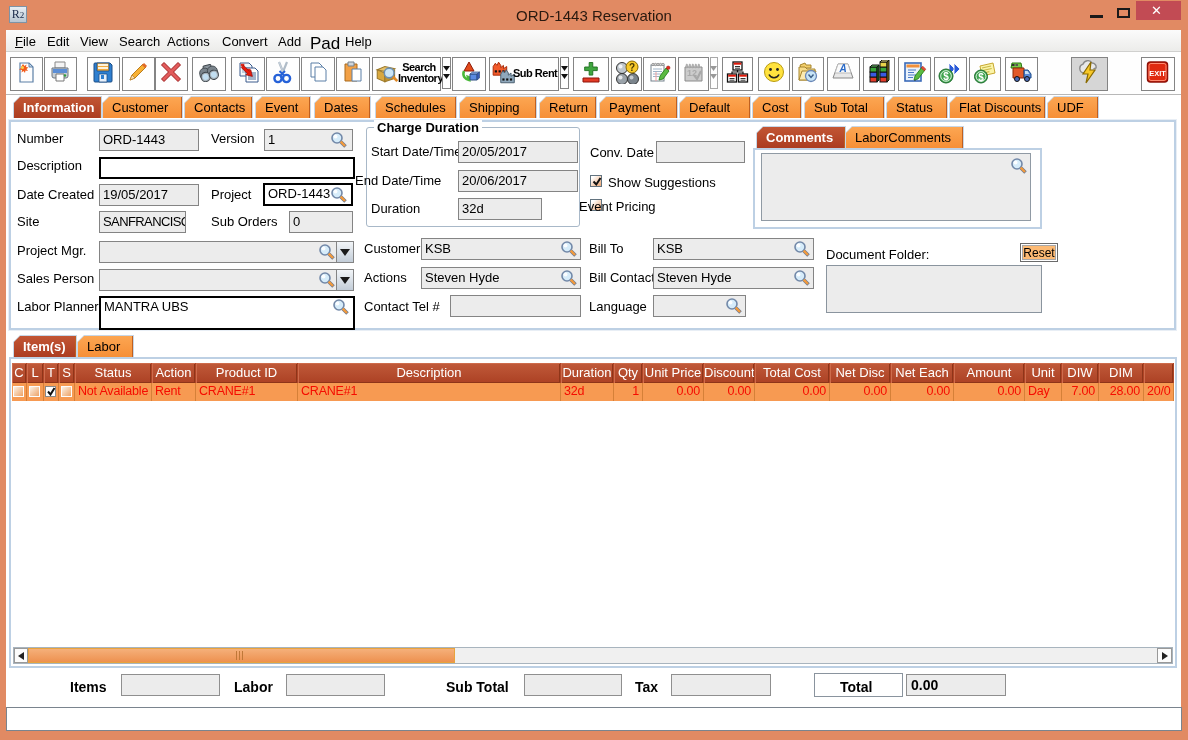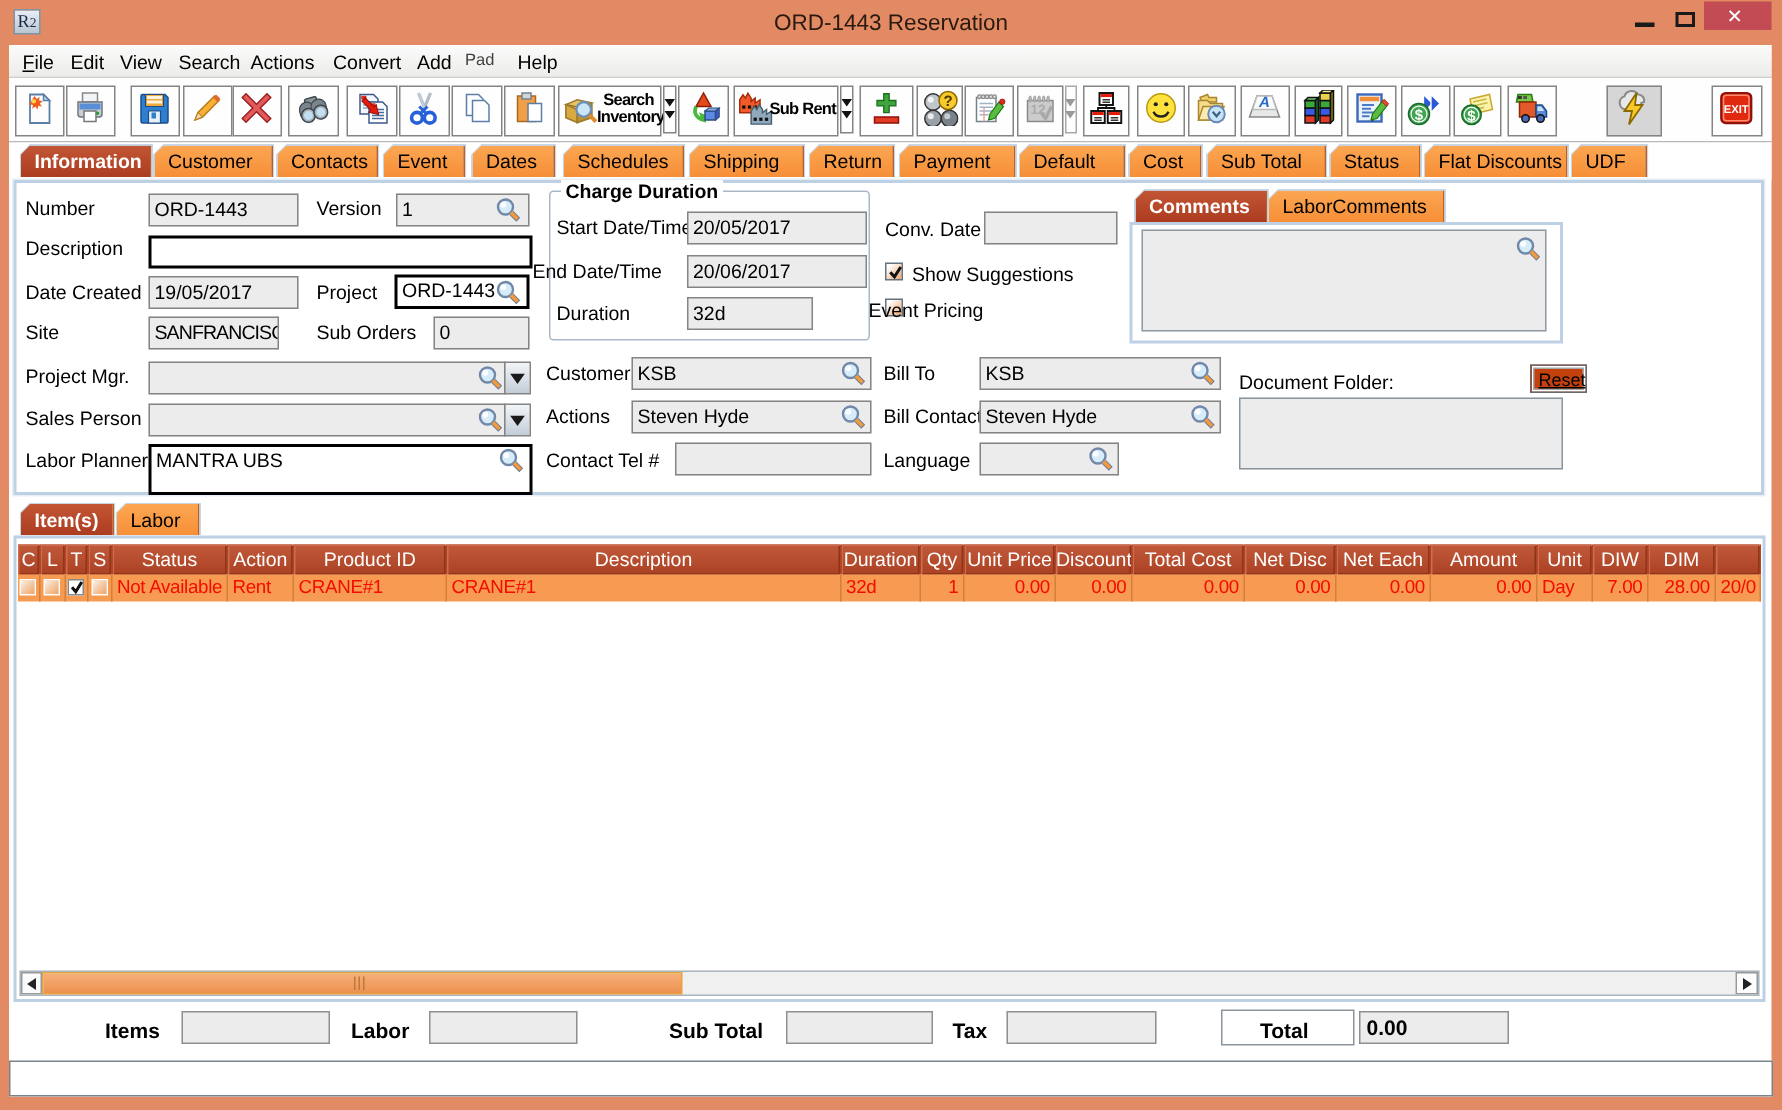--- a/index.html
+++ b/index.html
@@ -30,21 +30,21 @@
 <div class="abs" style="left:1151px;top:3px;color:#fff;font-size:13px;">✕</div>
 <div class="abs" style="left:6px;top:30px;width:1175px;height:701px;background:#FFFFFF;"></div>
 <div class="abs" style="left:6px;top:30px;width:1175px;height:22px;background:linear-gradient(#FBFBFB,#ECECEA);border-bottom:1px solid #D0D0CE;"></div>
 <div class="abs" style="left:15px;top:34px;font-size:13px;color:#000;"><span style="text-decoration:underline">F</span>ile</div>
 <div class="abs" style="left:47px;top:34px;font-size:13px;color:#000;">Edit</div>
 <div class="abs" style="left:80px;top:34px;font-size:13px;color:#000;">View</div>
 <div class="abs" style="left:119px;top:34px;font-size:13px;color:#000;">Search</div>
 <div class="abs" style="left:167px;top:34px;font-size:13px;color:#000;">Actions</div>
 <div class="abs" style="left:222px;top:34px;font-size:13px;color:#000;">Convert</div>
 <div class="abs" style="left:278px;top:34px;font-size:13px;color:#000;">Add</div>
-<div class="abs" style="left:310px;top:34px;font-size:11px;color:#404040;">Pad</div>
+<div class="abs" style="left:310px;top:34px;font-size:17px;color:#000000;">Pad</div>
 <div class="abs" style="left:345px;top:34px;font-size:13px;color:#000;">Help</div>
 <div class="abs" style="left:6px;top:52px;width:1175px;height:43px;background:#FEFEFE;border-bottom:1px solid #B8B8B8;"></div>
 <div class="tbtn" style="left:10px;width:33px;background:#FEFEFE;"></div>
 <svg class="abs" style="left:13px;top:60px" width="26" height="24" viewBox="0 0 24 24">
     <path d="M6 3h9l4 4v15H6z" fill="#FDFDFD" stroke="#5B7FA6" stroke-width="1.2"></path>
     <path d="M15 3l4 4h-4z" fill="#C7D9EC" stroke="#5B7FA6" stroke-width="1"></path>
     <path d="M7 7l2-3 1.5 2 2-1.5-0.5 2.5 2.5 0.5-2 1.5 1.5 2-2.5-0.5-0.5 2.5-1.5-2-2 1.5 0.5-2.5L5 9.5 7 8z" fill="#F25A1A"></path>
     <circle cx="8.5" cy="7.5" r="1.5" fill="#FBD24A"></circle>
   </svg>
 <div class="tbtn" style="left:44px;width:33px;background:#FEFEFE;"></div>
@@ -457,21 +457,21 @@
 <div class="abs" style="left:753px;top:148px;width:289px;height:81px;background:#FFF;border:2px solid #BDD0E4;"></div>
 <div class="abs" style="left:761px;top:153px;width:270px;height:68px;background:#ECECEC;border:1px solid #909AA4;"></div>
 <svg class="abs" style="left:1010px;top:157px" width="17" height="17" viewBox="0 0 17 17">
     <circle cx="7" cy="7" r="5" fill="#D6ECFA" stroke="#7288A8" stroke-width="1.6"></circle>
     <circle cx="5.5" cy="5.5" r="2" fill="#FFFFFF" opacity="0.9"></circle>
     <path d="M11 11l4.5 4.5" stroke="#6A7A96" stroke-width="3.6"></path>
     <path d="M10.7 10.7l4.3 4.3" stroke="#F29A3C" stroke-width="2.4"></path>
   </svg>
 <div class="lbl" style="left:826px;top:247px;">Document Folder:</div>
 <div class="abs" style="left:1014px;top:241px;width:50px;height:22px;background:#FFF;"></div>
-<div class="abs" style="left:1020px;top:243px;width:38px;height:19px;background:#c2410c;border:1px solid #6A6A6A;font-size:12px;text-align:right;padding-top:2px;box-shadow:inset 0 0 0 1px #FFF, inset 0 0 0 2px #A8A8A8;text-decoration:underline;">Reset</div>
+<div class="abs" style="left:1020px;top:243px;width:38px;height:19px;background:#fdba74;border:1px solid #6A6A6A;font-size:12px;text-align:center;padding-top:2px;box-shadow:inset 0 0 0 1px #FFF, inset 0 0 0 2px #A8A8A8;">Reset</div>
 <div class="abs" style="left:826px;top:265px;width:216px;height:48px;background:#ECECEC;border:1px solid #8A949E;"></div>
 <div class="tabsh" style="left:13px;top:335px;width:64px;"></div>
 <div class="tab tabact" style="left:14px;top:336px;width:62px;">Item(s)</div>
 <div class="tabsh" style="left:77px;top:335px;width:57px;"></div>
 <div class="tab" style="left:78px;top:336px;width:55px;">Labor</div>
 <div class="abs" style="left:9px;top:357px;width:1168px;height:311px;background:#FFF;border:2px solid #BDD0E4;box-shadow:inset 0 0 0 2px #FFF;"></div>
 <div class="abs" style="left:12px;top:363px;width:1162px;height:20px;background:#B04426;"></div>
 <div class="ghdr" style="left:12px;top:363px;width:14px;">C</div>
 <div class="ghdr" style="left:27px;top:363px;width:16px;">L</div>
 <div class="ghdr" style="left:44px;top:363px;width:14px;">T</div>

